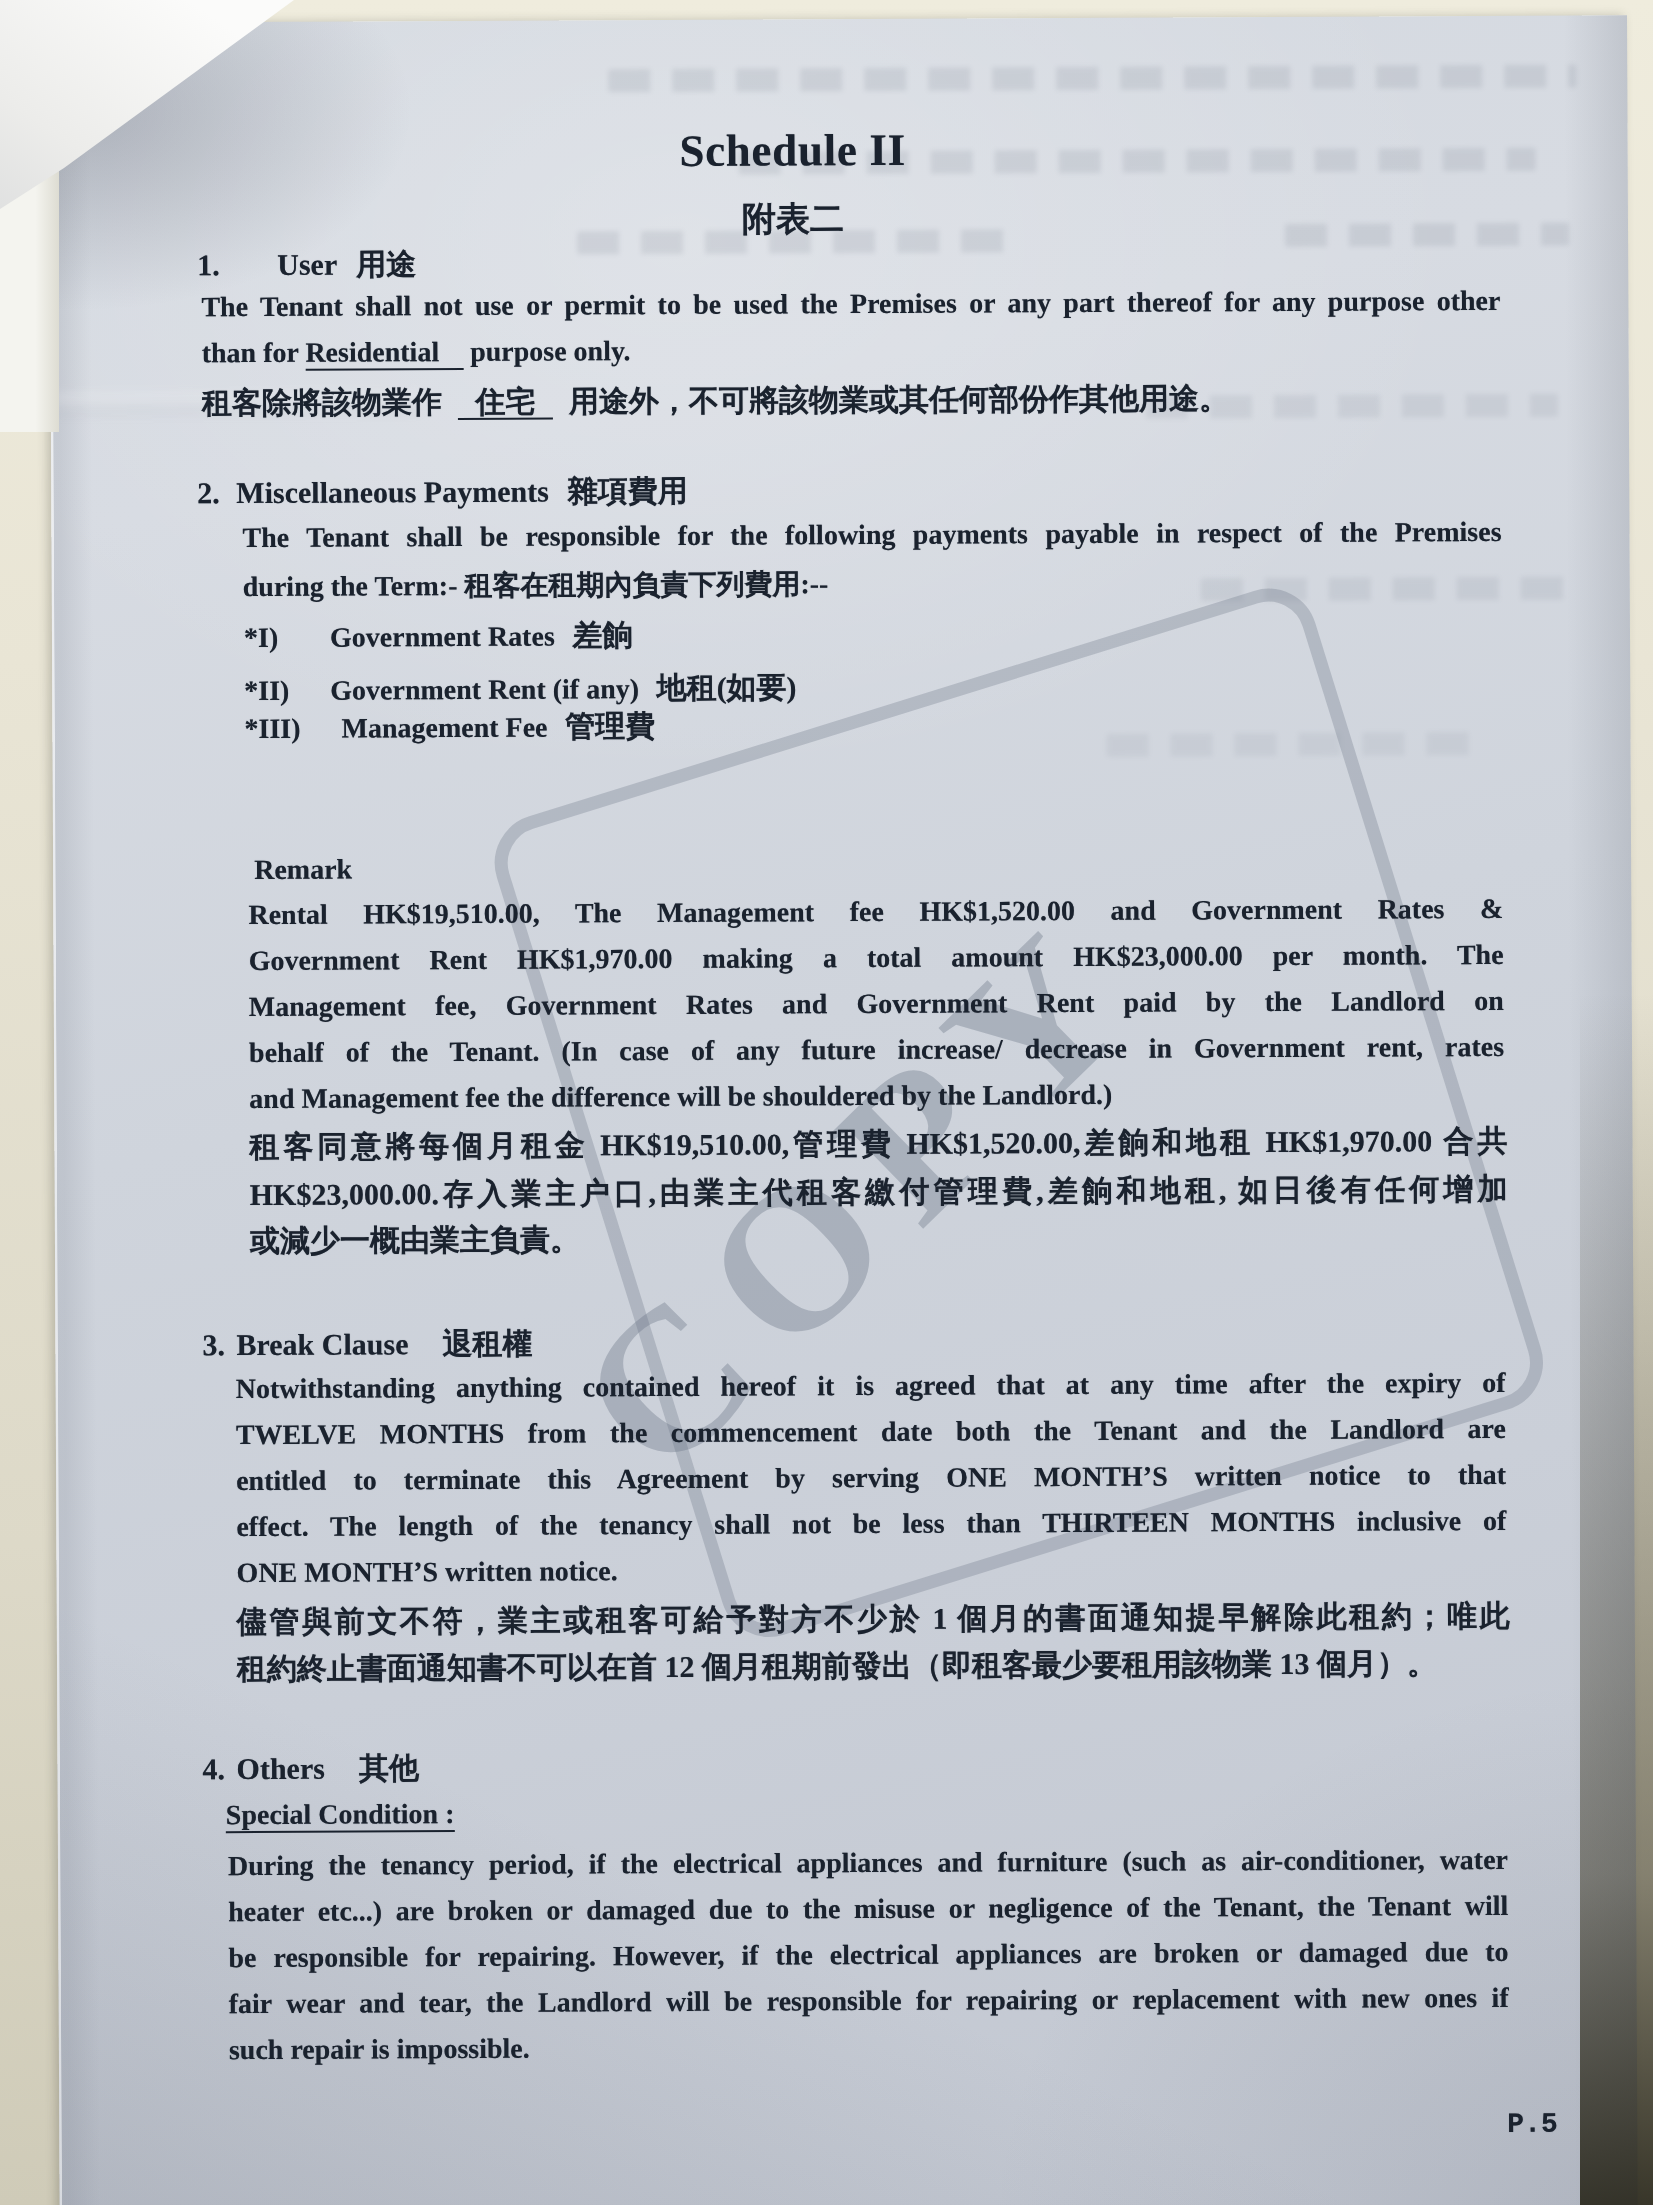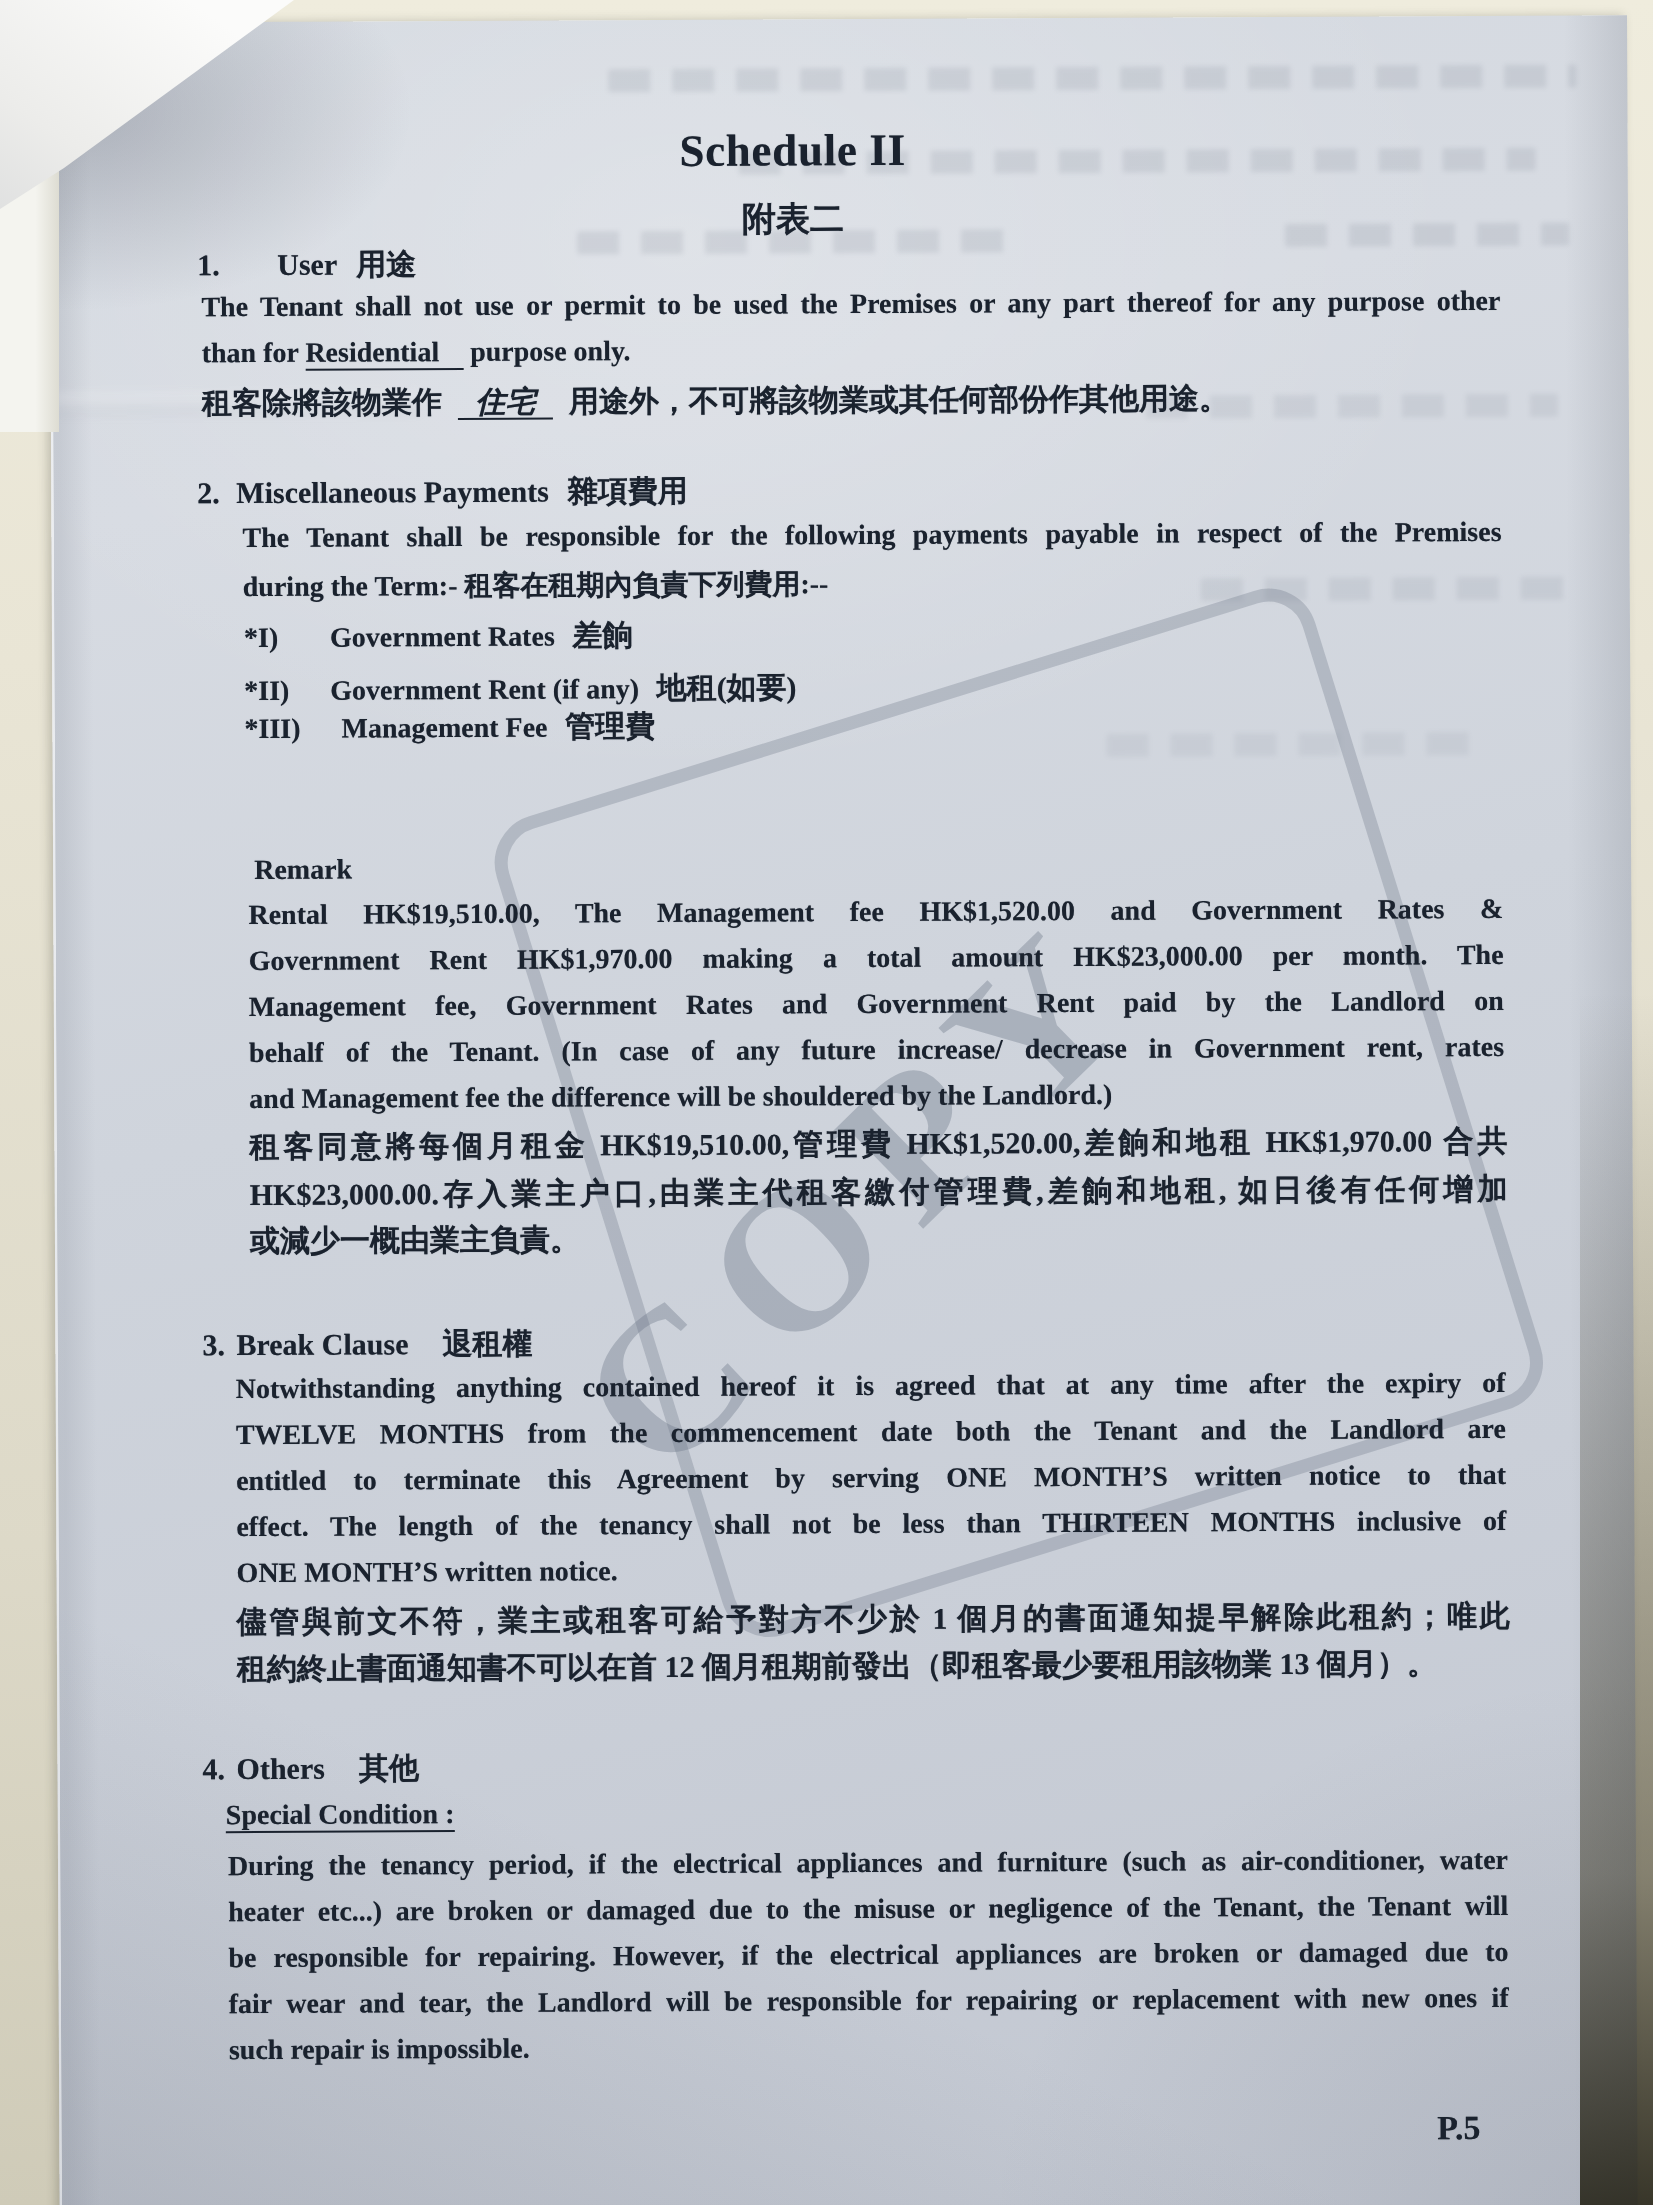--- a/index.html
+++ b/index.html
@@ -86,21 +86,21 @@
       </div>
 
       <div class="ln hd" style="left:147px;top:223px;">
         <span class="num" style="width:80px;">1.</span><span>User</span><span class="zh" style="margin-left:19px;">用途</span>
       </div>
       <div class="ln jl" style="left:151px;top:269px;width:1299px;">The Tenant shall not use or permit to be used the Premises or any part thereof for any purpose other</div>
       <div class="ln" style="left:151px;top:315px;">
         <span>than for </span><span class="u" style="padding-right:24px;">Residential</span><span> purpose only.</span>
       </div>
       <div class="ln zh" style="left:151px;top:361px;">
-        <span>租客除將該物業作</span><span class="u" style="margin-left:16px;padding:0 17.6px;font-style:italic;">住宅</span><span style="margin-left:16px;">用途外，不可將該物業或其任何部份作其他用途。</span>
+        <span>租客除將該物業作</span><span class="u" style="margin-left:16px;padding:0 17.6px;">住宅</span><span style="margin-left:16px;">用途外，不可將該物業或其任何部份作其他用途。</span>
       </div>
 
       <div class="ln hd" style="left:146px;top:451px;">
         <span class="num" style="width:39px;">2.</span><span>Miscellaneous Payments</span><span class="zh" style="margin-left:19px;">雜項費用</span>
       </div>
       <div class="ln jl" style="left:191px;top:500px;width:1259px;">The Tenant shall be responsible for the following payments payable in respect of the Premises</div>
       <div class="ln" style="left:191px;top:546px;">during the Term:- 租客在租期內負責下列費用:--</div>
 
       <div class="ln" style="left:192px;top:595px;">
         <span class="num" style="width:86px;">*I)</span><span>Government Rates</span><span class="zh" style="margin-left:17.6px;">差餉</span>
@@ -138,21 +138,21 @@
       </div>
       <div class="ln" style="left:168px;top:1777px;">
         <span class="u">Special Condition :</span>
       </div>
       <div class="ln jl" style="left:170px;top:1828px;width:1280px;">During the tenancy period, if the electrical appliances and furniture (such as air-conditioner, water</div>
       <div class="ln jl" style="left:170px;top:1874px;width:1280px;">heater etc...) are broken or damaged due to the misuse or negligence of the Tenant, the Tenant will</div>
       <div class="ln jl" style="left:170px;top:1920px;width:1280px;">be responsible for repairing. However, if the electrical appliances are broken or damaged due to</div>
       <div class="ln jl" style="left:170px;top:1966px;width:1280px;">fair wear and tear, the Landlord will be responsible for repairing or replacement with new ones if</div>
       <div class="ln" style="left:170px;top:2012px;">such repair is impossible.</div>
 
-      <div class="ln" style="left:1378px;top:2093px;font-size:34px;">P.5</div>
+      <div class="ln" style="left:1448px;top:2093px;font-size:28px;font-family:Liberation Mono, monospace;">P.5</div>
     </div>
   </div>
 
   <div class="left-sheet"></div>
   <div class="fold-corner"></div>
   <div class="right-dark"></div>
 </div>
 
 
 </body></html>

